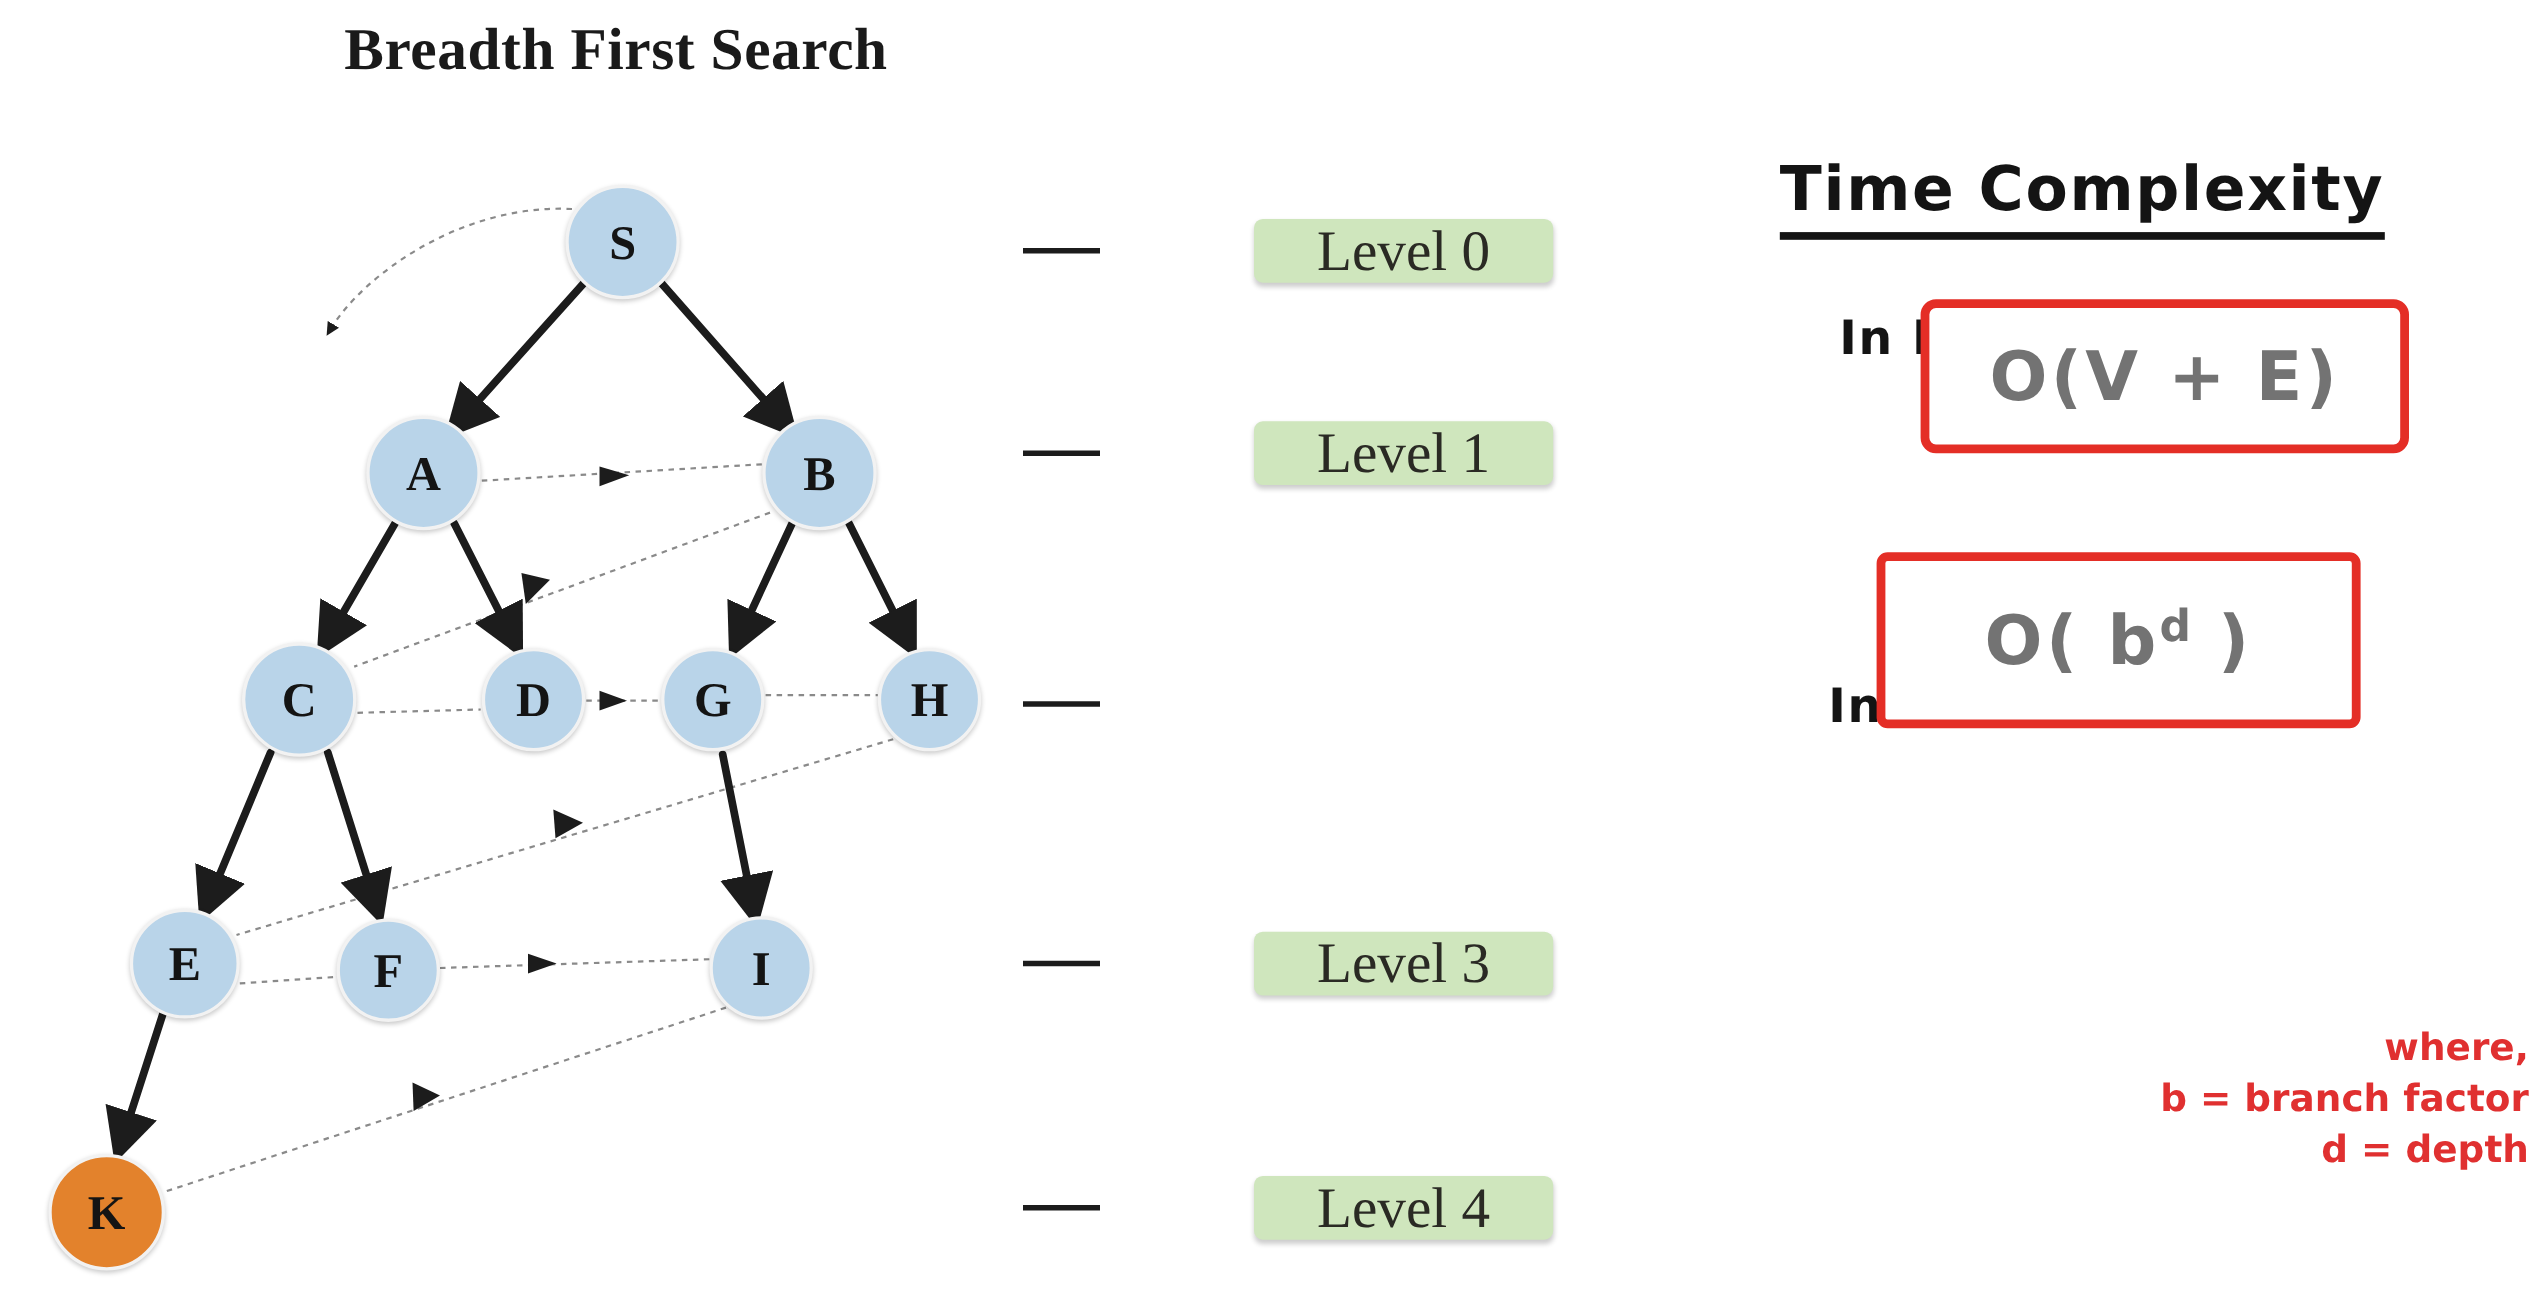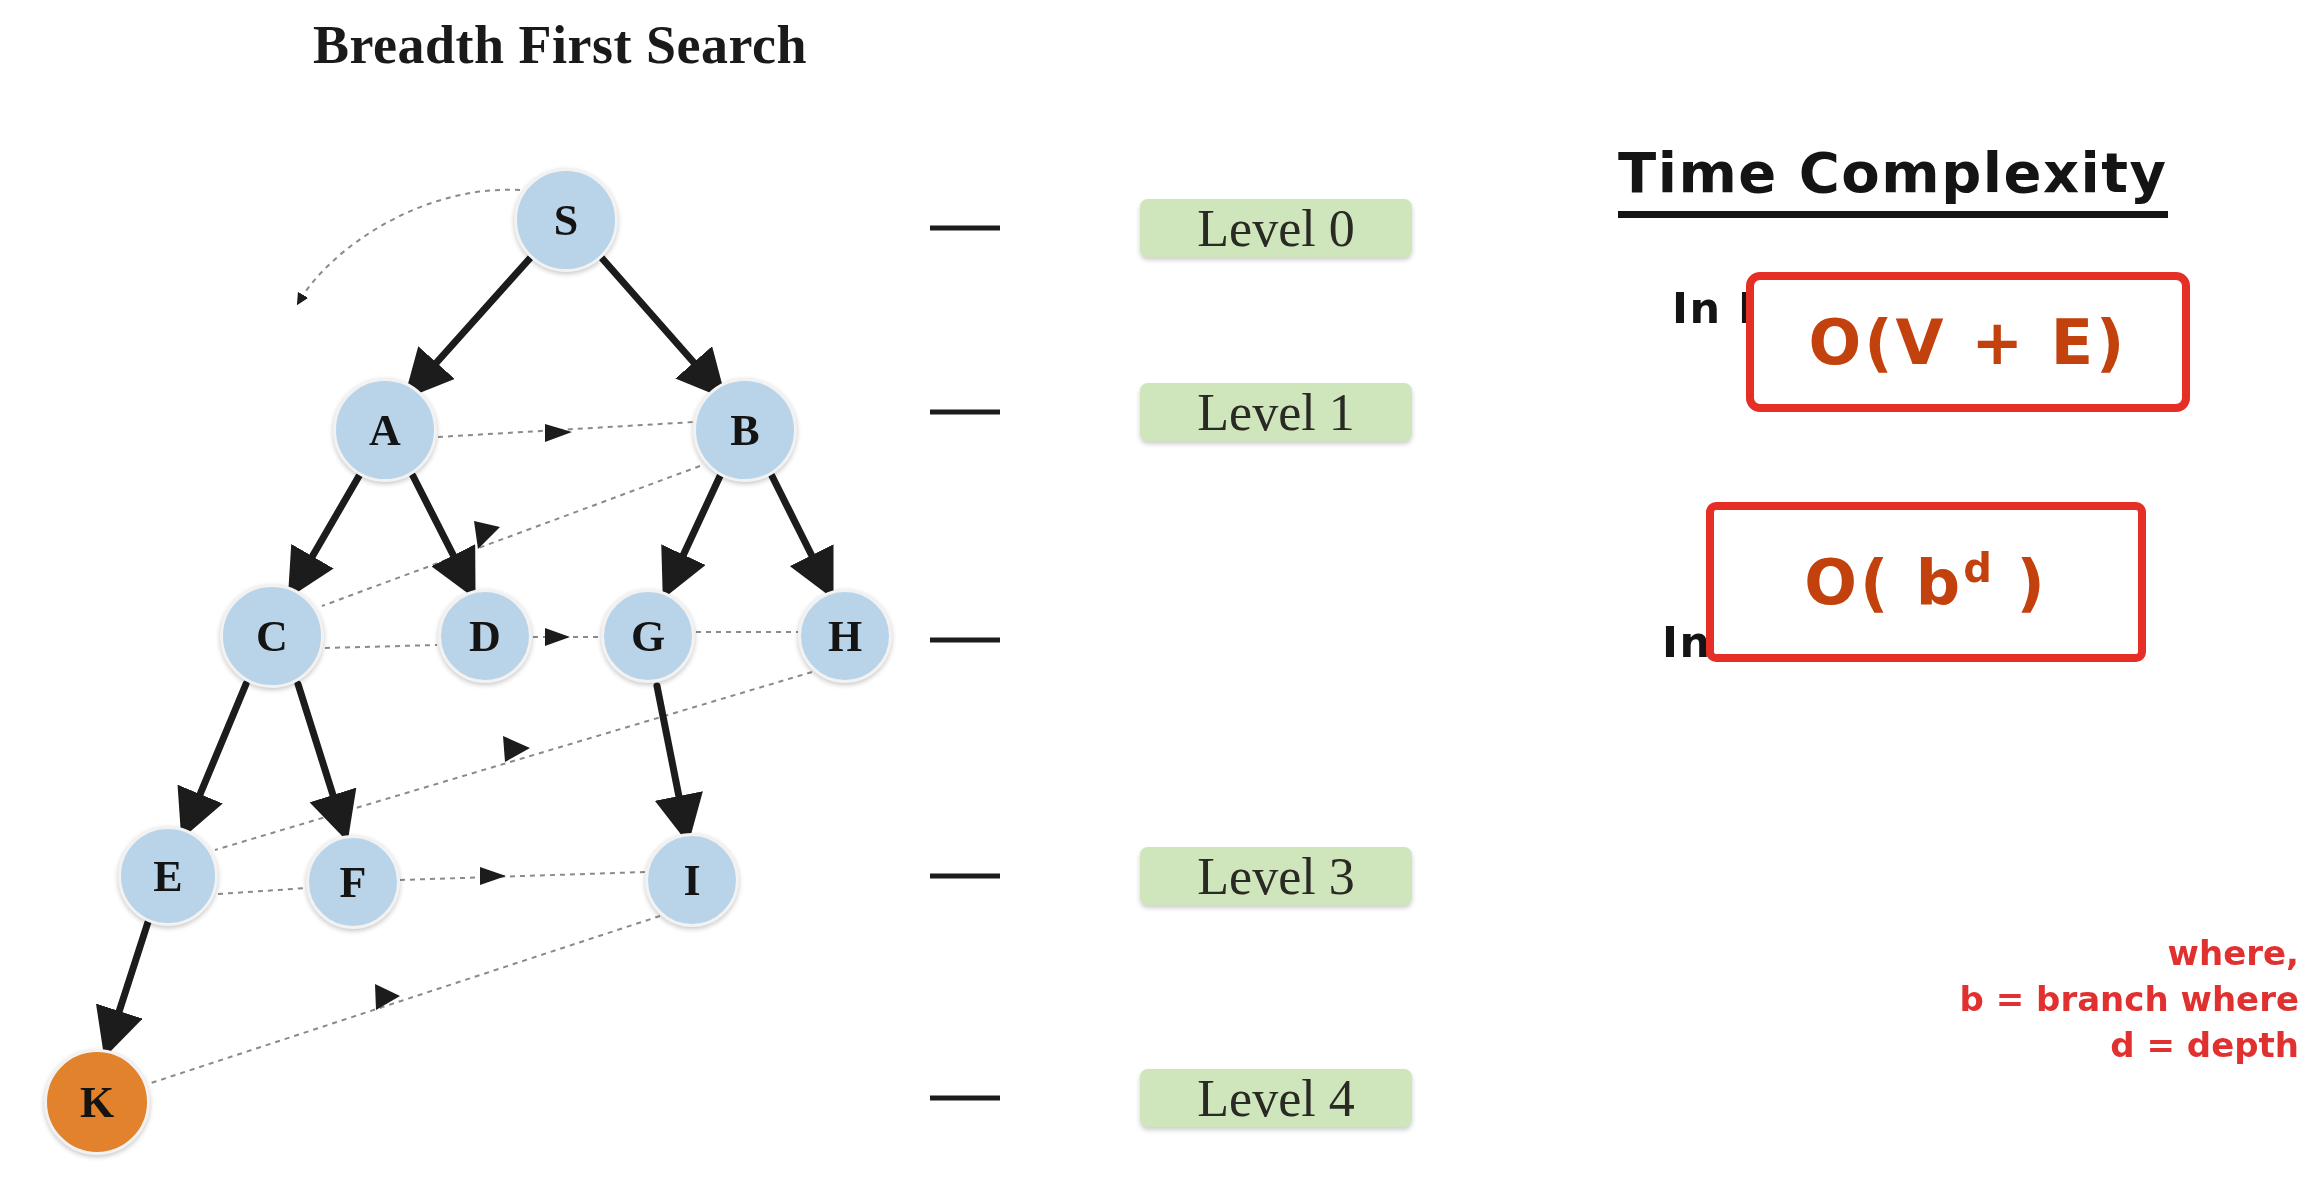--- a/index.html
+++ b/index.html
@@ -137,21 +137,21 @@
     left: 106px;
     top: 502px;
     width: 440px;
     height: 160px;
     border-radius: 10px;
   }
   .formula-text {
     font-family: "DejaVu Sans", sans-serif;
     font-weight: bold;
     font-size: 62px;
-    color: #c2410c;
+    color: #737373;
     letter-spacing: 3px;
     white-space: nowrap;
   }
   .formula-text sup {
     font-size: 40px;
     vertical-align: super;
     letter-spacing: 0;
   }
   #where-block {
     position: absolute;
@@ -297,19 +297,19 @@
     </div>
 
     <div id="label-ai" class="hand">In AI:</div>
 
     <div class="formula-box" id="formula-ai">
       <span class="formula-text"><span>O( b</span><sup>d</sup><span> )</span></span>
     </div>
 
     <div id="where-block">
       <div class="where-line" id="where-lead">where,</div>
-      <div class="where-line" id="where-b">b = branch where</div>
+      <div class="where-line" id="where-b">b = branch factor</div>
       <div class="where-line" id="where-d">d = depth</div>
     </div>
 
   </div>
 
 </div>
 
 </body></html>

